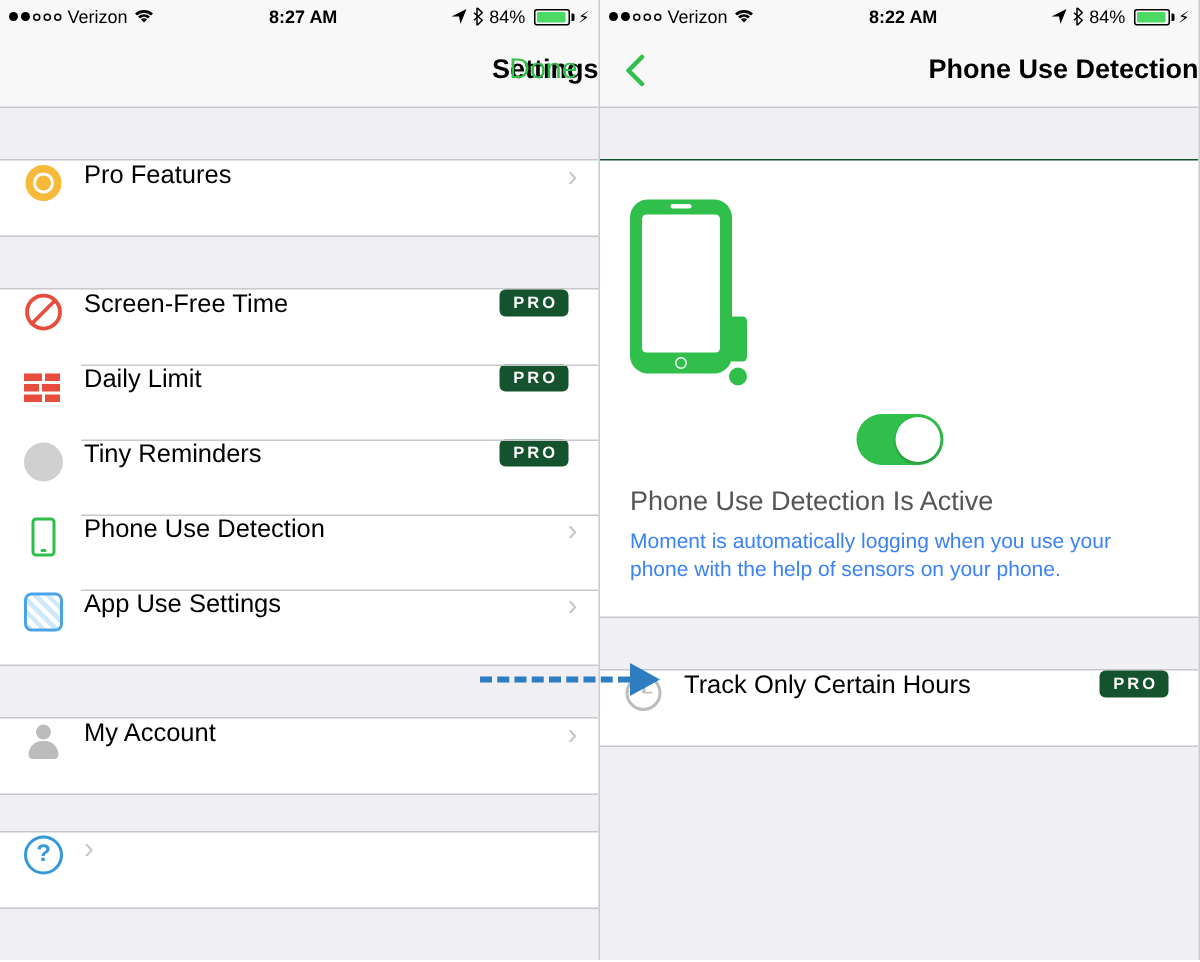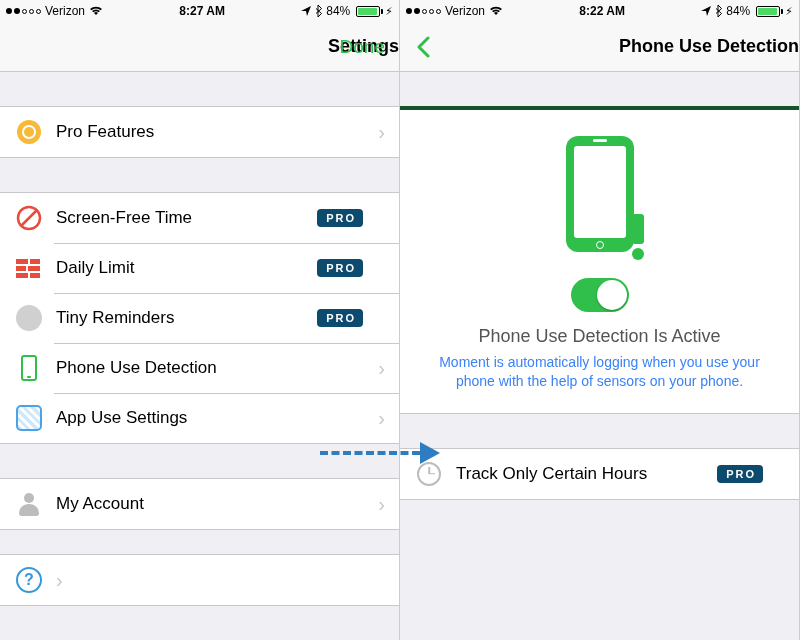--- a/index.html
+++ b/index.html
@@ -26,47 +26,47 @@
   .nav-title { font-size: 18px; font-weight: 600; color: #000; }
   .nav-done { position: absolute; right: 14px; color: #2fbf4a; font-size: 19px; font-weight:500; }
   .nav-back { position: absolute; left: 8px; width: 30px; height: 30px; display:flex; align-items:center; justify-content:center; }
 
   .scroll { flex: 1; overflow: hidden; }
 
   .gap { height: 34px; }
   .gap.small { height: 24px; }
 
   .group { background: #fff; border-top: 1px solid #c8c7cc; border-bottom: 1px solid #c8c7cc; }
-  .row { height: 50px; display: flex; align-items: center; padding: 0 14px; position: relative; }
+  .row { height: 50px; display: flex; align-items: flex-start; padding: 0 14px; position: relative; }
   .row + .row::before { content:""; position:absolute; left:54px; right:0; top:0; height:1px; background:#c8c7cc; }
   .row .icon { width: 30px; height: 30px; display:flex; align-items:center; justify-content:center; margin-right: 12px; flex-shrink:0; }
   .row .label { font-size: 17px; color: #000; flex: 1; }
   .row .chev { color: #c7c7cc; font-size: 20px; }
-  .pro-badge { background: #0c4a6e; color: #fff; font-size: 11px; font-weight: 700; letter-spacing: 2px; padding: 3px 7px 3px 9px; border-radius: 4px; margin-right: 22px; }
+  .pro-badge { background: #14532d; color: #fff; font-size: 11px; font-weight: 700; letter-spacing: 2px; padding: 3px 7px 3px 9px; border-radius: 4px; margin-right: 6px; }
 
   
   .ic-pro { width:28px; height:28px; }
   .ic-nosign { width:26px;height:26px; }
   .ic-brick { width:26px; height:20px; display:flex; flex-wrap:wrap; gap:2px; align-content:center; }
   .ic-brick span { background:#e74c3c; height:5px; }
   .ic-brick .w1 { width:10px; } .ic-brick .w2 { width:12px; }
   .ic-bubble { width:26px;height:26px; background:#d0d0d0; border-radius:50%; position:relative; }
   .ic-phone { width:16px; height:26px; border:2px solid #2fbf4a; border-radius:3px; position:relative; }
   .ic-phone::after { content:""; position:absolute; bottom:1px; left:50%; transform:translateX(-50%); width:4px; height:2px; background:#2fbf4a; border-radius:1px;}
   .ic-appuse { width:26px; height:26px; border:2px solid #4aa3e8; border-radius:5px; background: repeating-linear-gradient(45deg,#cfe8fb 0 3px,#fff 3px 6px); }
   .ic-person { width:26px; height:26px; position:relative; }
   .ic-person .head{ width:10px;height:10px;background:#bcbcbc;border-radius:50%;position:absolute;left:8px;top:2px;}
   .ic-person .body{ width:20px;height:12px;background:#bcbcbc;border-radius:10px 10px 3px 3px;position:absolute;left:3px;top:13px;}
   .ic-help { width:26px;height:26px;border:2px solid #3498db;border-radius:50%;color:#3498db;display:flex;align-items:center;justify-content:center;font-size:16px;font-weight:600;}
   .ic-clock { width:24px;height:24px;border:2px solid #bcbcbc;border-radius:50%;position:relative;}
   .ic-clock::before{content:"";position:absolute;left:50%;top:50%;width:1.5px;height:7px;background:#bcbcbc;transform-origin:bottom;transform:translate(-50%,-100%);}
   .ic-clock::after{content:"";position:absolute;left:50%;top:50%;width:6px;height:1.5px;background:#bcbcbc;transform:translate(0,-50%);}
 
   
-  .hero { background:#fff; border-top:4px solid #14532d; border-bottom:1px solid #c8c7cc; padding: 26px 20px 22px; text-align:center; color:#444;}
+  .hero { background:#fff; border-top:1px solid #14532d; border-bottom:1px solid #c8c7cc; padding: 26px 20px 22px; color:#444;}
   .big-phone { width:68px; height:116px; background:#2fbf4a; border-radius:12px; margin: 0 auto 4px; position:relative; padding:10px 8px 14px; }
   .big-phone .screen { background:#fff; width:100%; height:100%; border-radius:3px; }
   .big-phone .home { position:absolute; bottom:3px; left:50%; transform:translateX(-50%); width:8px; height:8px; border:1.5px solid #fff; border-radius:50%; }
   .big-phone .speaker { position:absolute; top:3px; left:50%; transform:translateX(-50%); width:14px; height:3px; background:#fff; border-radius:2px; }
   .exclaim { position:absolute; right:-10px; bottom:-4px; width:12px; }
   .exclaim .bar{ width:12px;height:30px;background:#2fbf4a;border-radius:3px;margin-bottom:4px;}
   .exclaim .dot{ width:12px;height:12px;background:#2fbf4a;border-radius:50%;}
   .switch { width:58px; height:34px; background:#2fbf4a; border-radius:17px; position:relative; margin: 18px auto 14px; }
   .switch .knob { position:absolute; right:2px; top:2px; width:30px; height:30px; background:#fff; border-radius:50%; box-shadow:0 1px 2px rgba(0,0,0,.3); }
   .hero h2 { font-size:18px; font-weight:400; color:#555; margin-bottom:6px;}

